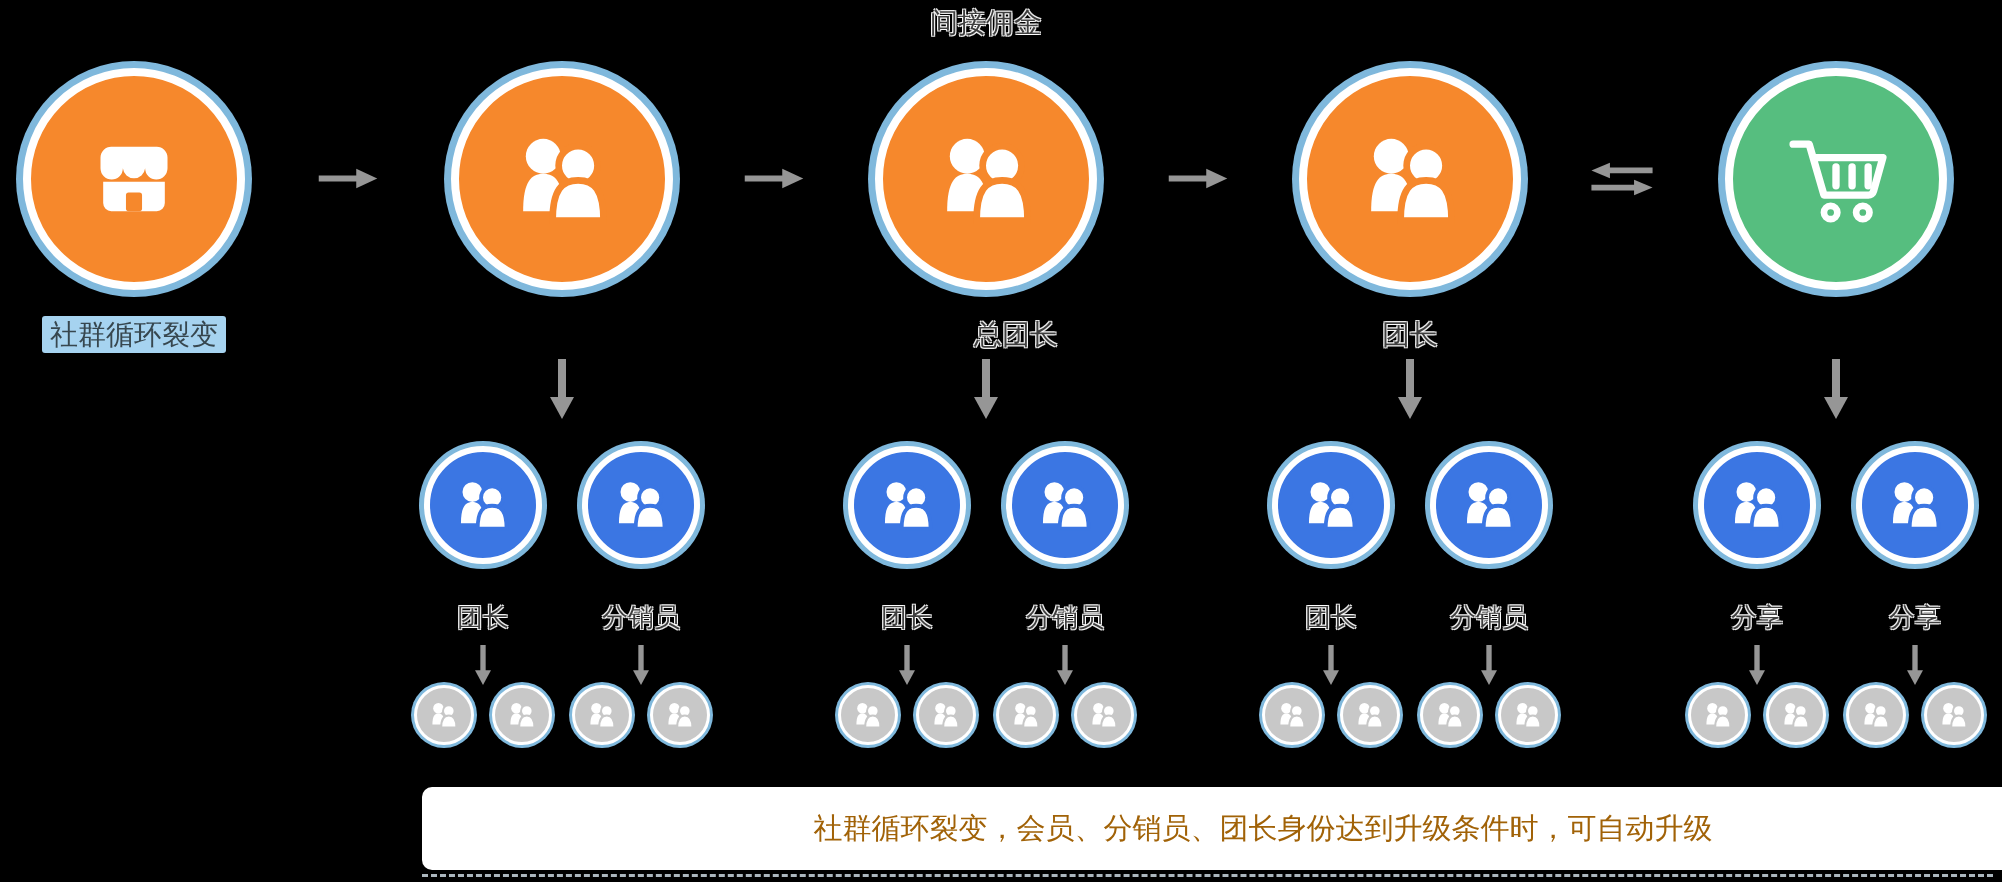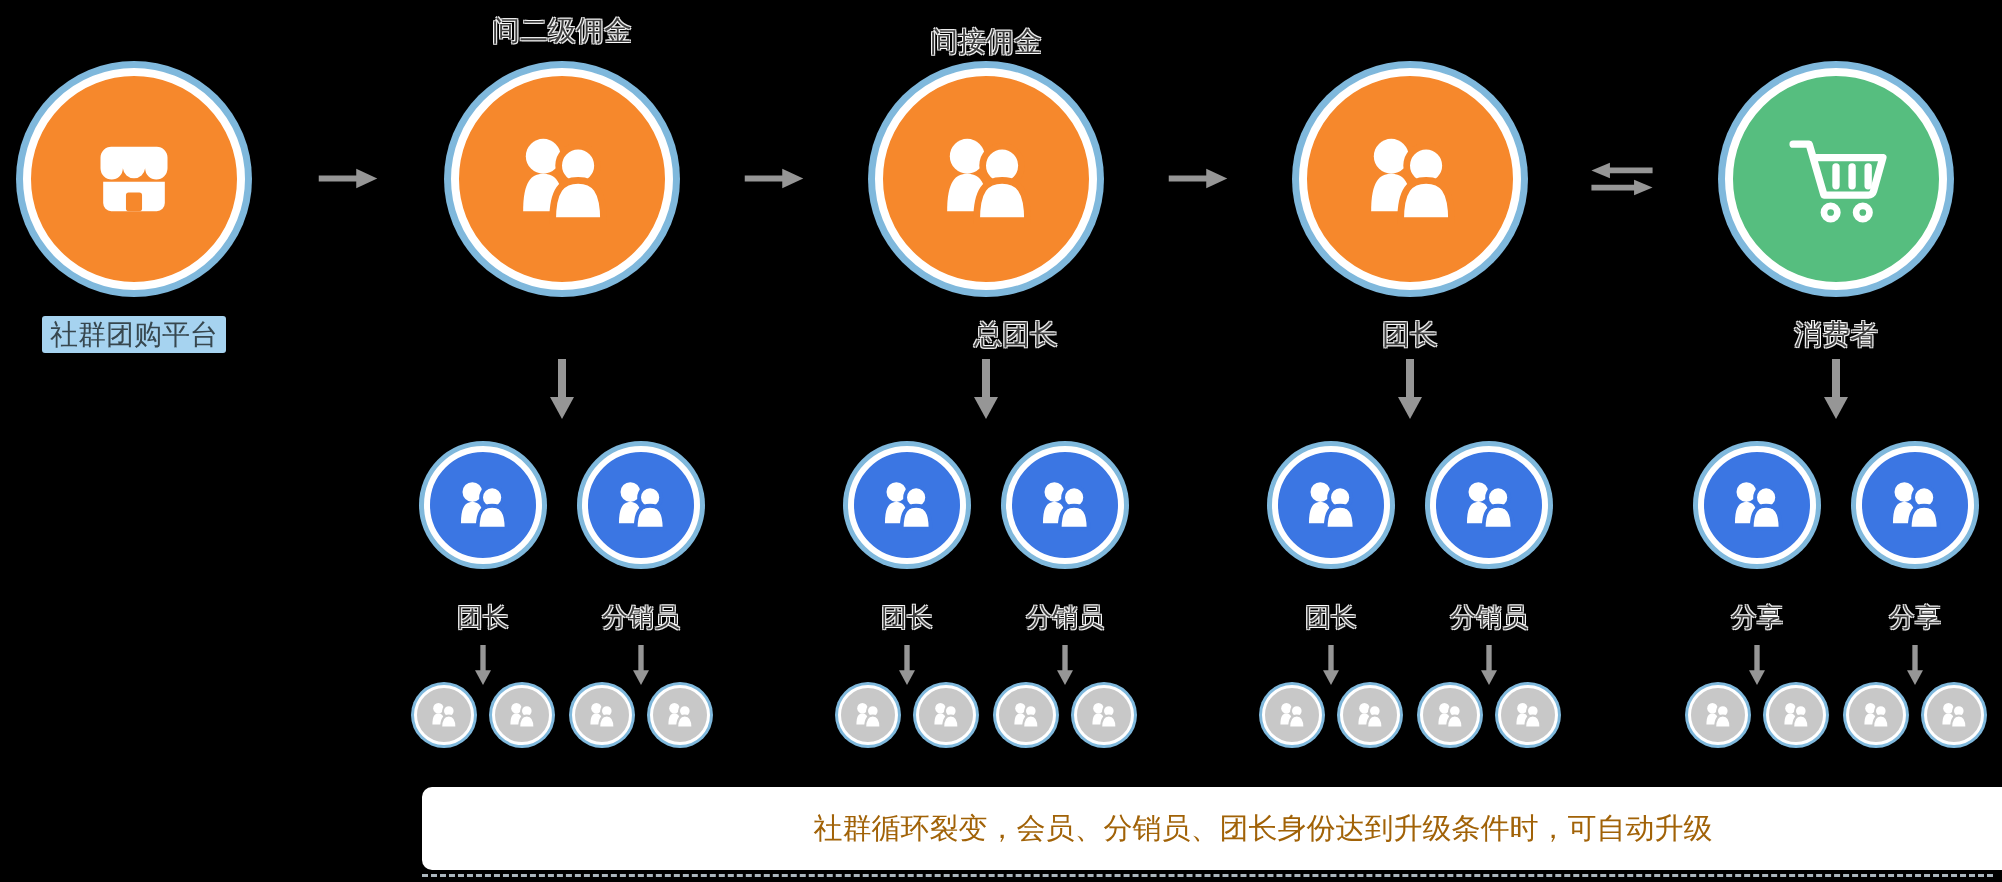--- a/index.html
+++ b/index.html
@@ -104,22 +104,21 @@
       </symbol>
       <symbol id="arrow-exchange" viewBox="0 0 90 56">
         <line x1="26" y1="16" x2="88" y2="16" stroke="currentColor" stroke-width="8"></line>
         <polygon fill="currentColor" points="2,16 28,5 28,27"></polygon>
         <line x1="2" y1="40" x2="64" y2="40" stroke="currentColor" stroke-width="8"></line>
         <polygon fill="currentColor" points="88,40 62,29 62,51"></polygon>
       </symbol>
     </defs>
   </svg>
 
-  <div class="abs lbl" style="left:412px;top:12px;width:300px">间二级佣金</div>
-  <div class="abs lbl" style="left:836px;top:23px;width:300px">间接佣金</div>
+  <div class="abs lbl" style="left:836px;top:4px;width:300px">间接佣金</div>
 
   <div class="abs big-node orange" style="left:23px;top:68px">
     <svg>
         <use href="#icon-store"></use>
       </svg>
   </div>
   <div class="abs big-node orange" style="left:451px;top:68px">
     <svg>
         <use href="#icon-people"></use>
       </svg>
@@ -147,25 +146,24 @@
       <use href="#arrow-right"></use>
     </svg>
   <svg class="abs arrow" style="left:1166px;top:165px" width="64" height="27">
       <use href="#arrow-right"></use>
     </svg>
   <svg class="abs arrow" style="left:1590px;top:159px" width="64" height="40">
       <use href="#arrow-exchange"></use>
     </svg>
 
   <div class="abs lbl" style="left:-26px;top:316px;width:320px">
-    <span class="hl">社群团购平台</span>
+    <span class="hl">社群循环裂变</span>
   </div>
   <div class="abs lbl" style="left:856px;top:316px;width:320px">总团长</div>
   <div class="abs lbl" style="left:1250px;top:316px;width:320px">团长</div>
-  <div class="abs lbl" style="left:1676px;top:316px;width:320px">消费者</div>
 
   <svg class="abs arrow" style="left:547px;top:356px" width="30" height="66">
       <use href="#arrow-down"></use>
     </svg>
   <svg class="abs arrow" style="left:971px;top:356px" width="30" height="66">
       <use href="#arrow-down"></use>
     </svg>
   <svg class="abs arrow" style="left:1395px;top:356px" width="30" height="66">
       <use href="#arrow-down"></use>
     </svg>

